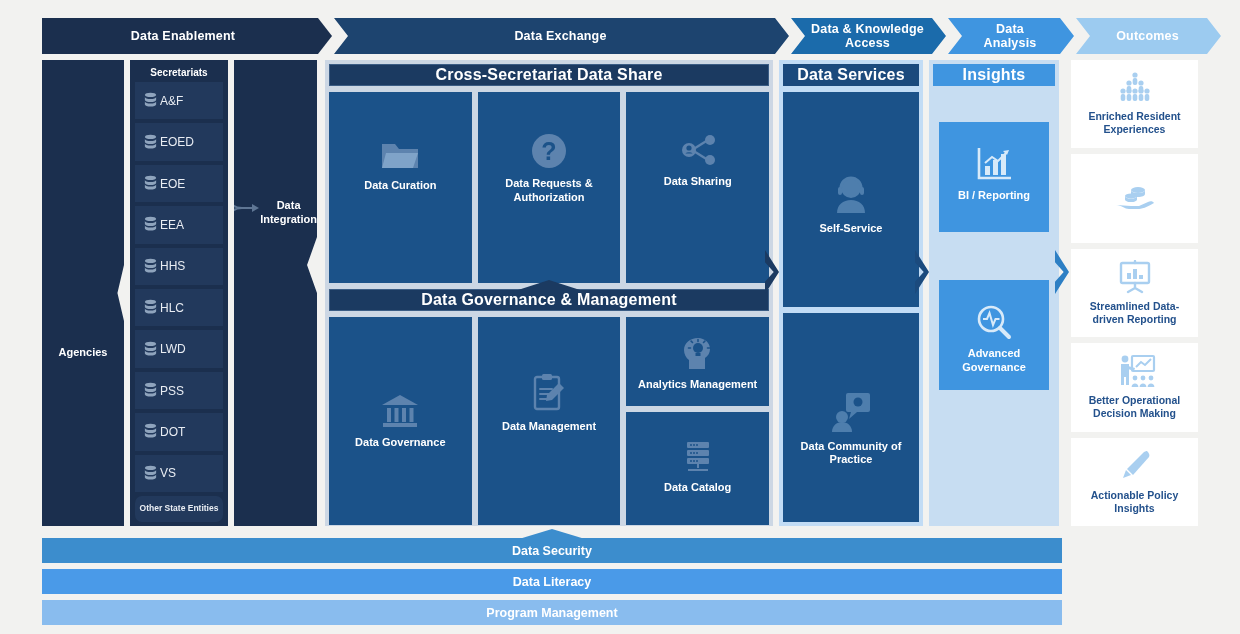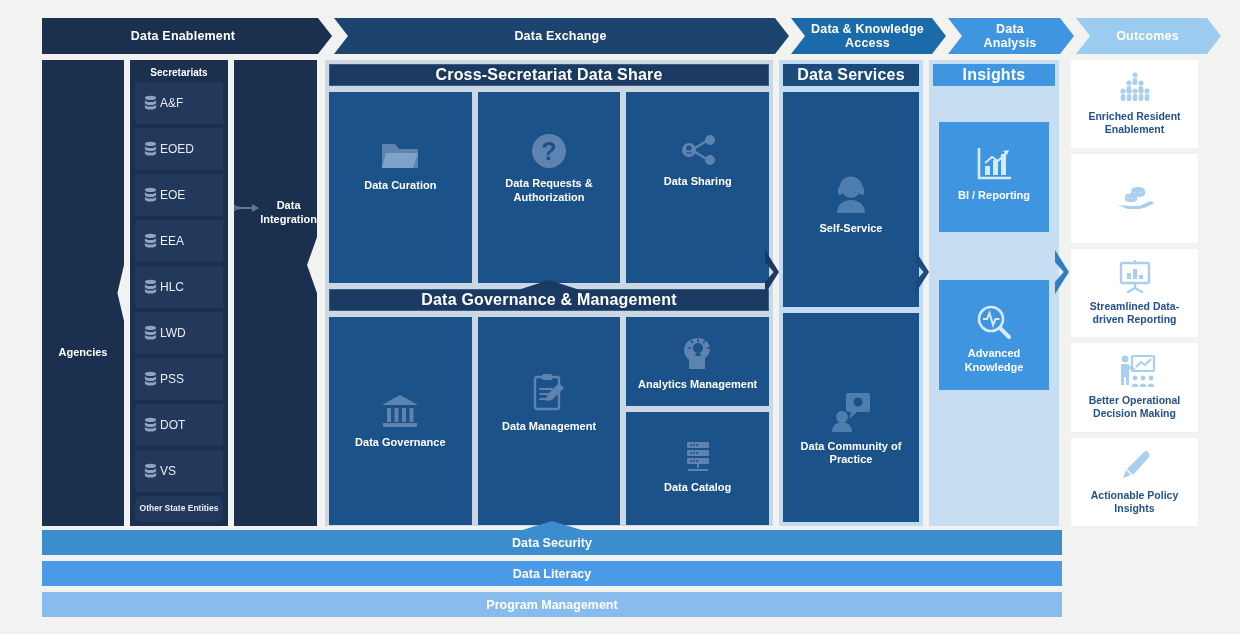--- a/index.html
+++ b/index.html
@@ -183,20 +183,32 @@
         <span class="db">
             <svg viewBox="0 0 16 18" width="15" height="17">
               <g fill="#8fa4bd">
                 <ellipse cx="8" cy="3" rx="6" ry="2.3"></ellipse>
                 <path d="M2 5.2v3.2c0 1.3 2.7 2.3 6 2.3s6-1 6-2.3V5.2c0 1.3-2.7 2.3-6 2.3S2 6.5 2 5.2z"></path>
                 <path d="M2 10v3.2c0 1.3 2.7 2.3 6 2.3s6-1 6-2.3V10c0 1.3-2.7 2.3-6 2.3S2 11.3 2 10z"></path>
               </g>
             </svg>
           </span>
         <span>EEA</span>
+      </div>
+      <div class="sec-item">
+        <span class="db">
+            <svg viewBox="0 0 16 18" width="15" height="17">
+              <g fill="#8fa4bd">
+                <ellipse cx="8" cy="3" rx="6" ry="2.3"></ellipse>
+                <path d="M2 5.2v3.2c0 1.3 2.7 2.3 6 2.3s6-1 6-2.3V5.2c0 1.3-2.7 2.3-6 2.3S2 6.5 2 5.2z"></path>
+                <path d="M2 10v3.2c0 1.3 2.7 2.3 6 2.3s6-1 6-2.3V10c0 1.3-2.7 2.3-6 2.3S2 11.3 2 10z"></path>
+              </g>
+            </svg>
+          </span>
+        <span>HHS</span>
       </div>
       <div class="sec-item">
         <span class="db">
             <svg viewBox="0 0 16 18" width="15" height="17">
               <g fill="#8fa4bd">
                 <ellipse cx="8" cy="3" rx="6" ry="2.3"></ellipse>
                 <path d="M2 5.2v3.2c0 1.3 2.7 2.3 6 2.3s6-1 6-2.3V5.2c0 1.3-2.7 2.3-6 2.3S2 6.5 2 5.2z"></path>
                 <path d="M2 10v3.2c0 1.3 2.7 2.3 6 2.3s6-1 6-2.3V10c0 1.3-2.7 2.3-6 2.3S2 11.3 2 10z"></path>
               </g>
             </svg>
@@ -440,21 +452,21 @@
           <span>BI / Reporting</span>
         </div>
         <div class="cell bright" style="height:110px;padding-top:24px;">
           <span class="ico">
             <svg width="38" height="36" viewBox="0 0 38 36">
                 <circle cx="16" cy="15" r="12" fill="none" stroke="#d8eaf9" stroke-width="2.6"></circle>
                 <path d="M8 15h4l2.5-6 3.5 12 2.5-6h4" fill="none" stroke="#d8eaf9" stroke-width="2"></path>
                 <path d="M25 24l9 9" stroke="#d8eaf9" stroke-width="4" stroke-linecap="round"></path>
               </svg>
           </span>
-          <span>Advanced Knowledge</span>
+          <span>Advanced Governance</span>
         </div>
       </div>
     </div>
 
     <div class="panel" id="outcomes">
       <div class="out-card">
         <span>
           <svg width="42" height="32" viewBox="0 0 42 32">
               <g fill="#a9cff0">
                 <circle cx="21" cy="3" r="2.6"></circle>
@@ -469,21 +481,21 @@
                 <rect x="12.7" y="22" width="4.6" height="7" rx="2"></rect>
                 <circle cx="21" cy="19" r="2.6"></circle>
                 <rect x="18.7" y="22" width="4.6" height="7" rx="2"></rect>
                 <circle cx="27" cy="19" r="2.6"></circle>
                 <rect x="24.7" y="22" width="4.6" height="7" rx="2"></rect>
                 <circle cx="33" cy="19" r="2.6"></circle>
                 <rect x="30.7" y="22" width="4.6" height="7" rx="2"></rect>
               </g>
             </svg>
         </span>
-        <span>Enriched Resident Enablement</span>
+        <span>Enriched Resident Experiences</span>
       </div>
       <div class="out-card">
         <span>
           <svg width="42" height="32" viewBox="0 0 42 32">
               <g fill="#a9cff0">
                 <ellipse cx="24" cy="7" rx="7" ry="3"></ellipse>
                 <path d="M17 7v4c0 1.7 3.1 3 7 3s7-1.3 7-3V7c0 1.7-3.1 3-7 3s-7-1.3-7-3z"></path>
                 <ellipse cx="17" cy="13" rx="6" ry="2.6"></ellipse>
                 <path d="M11 13v3.5c0 1.4 2.7 2.6 6 2.6s6-1.2 6-2.6V13c0 1.4-2.7 2.6-6 2.6s-6-1.2-6-2.6z"></path>
               </g>
@@ -541,21 +553,21 @@
         <span>Actionable Policy Insights</span>
       </div>
     </div>
 
     <div class="conn" style="left:723px;top:190px;background:#1b3a61;"></div>
     <div class="conn" style="left:873px;top:190px;background:#1b4a7d;"></div>
     <div class="conn" style="left:1013px;top:190px;background:#2d7fc4;"></div>
   </div>
 
   <div class="bars">
-    <div class="bar" style="background:#3c8dcd;">
+    <div class="bar" style="background:#3c8dcd;margin-top:8px;">
       <span class="peak">
         <svg width="66" height="10" viewBox="0 0 66 10">
             <path d="M0 10 L33 0 L66 10z" fill="#3c8dcd"></path>
           </svg>
       </span>
       <span>Data Security</span>
     </div>
     <div class="bar" style="background:#4a9ae8;">
       <span>Data Literacy</span>
     </div>

